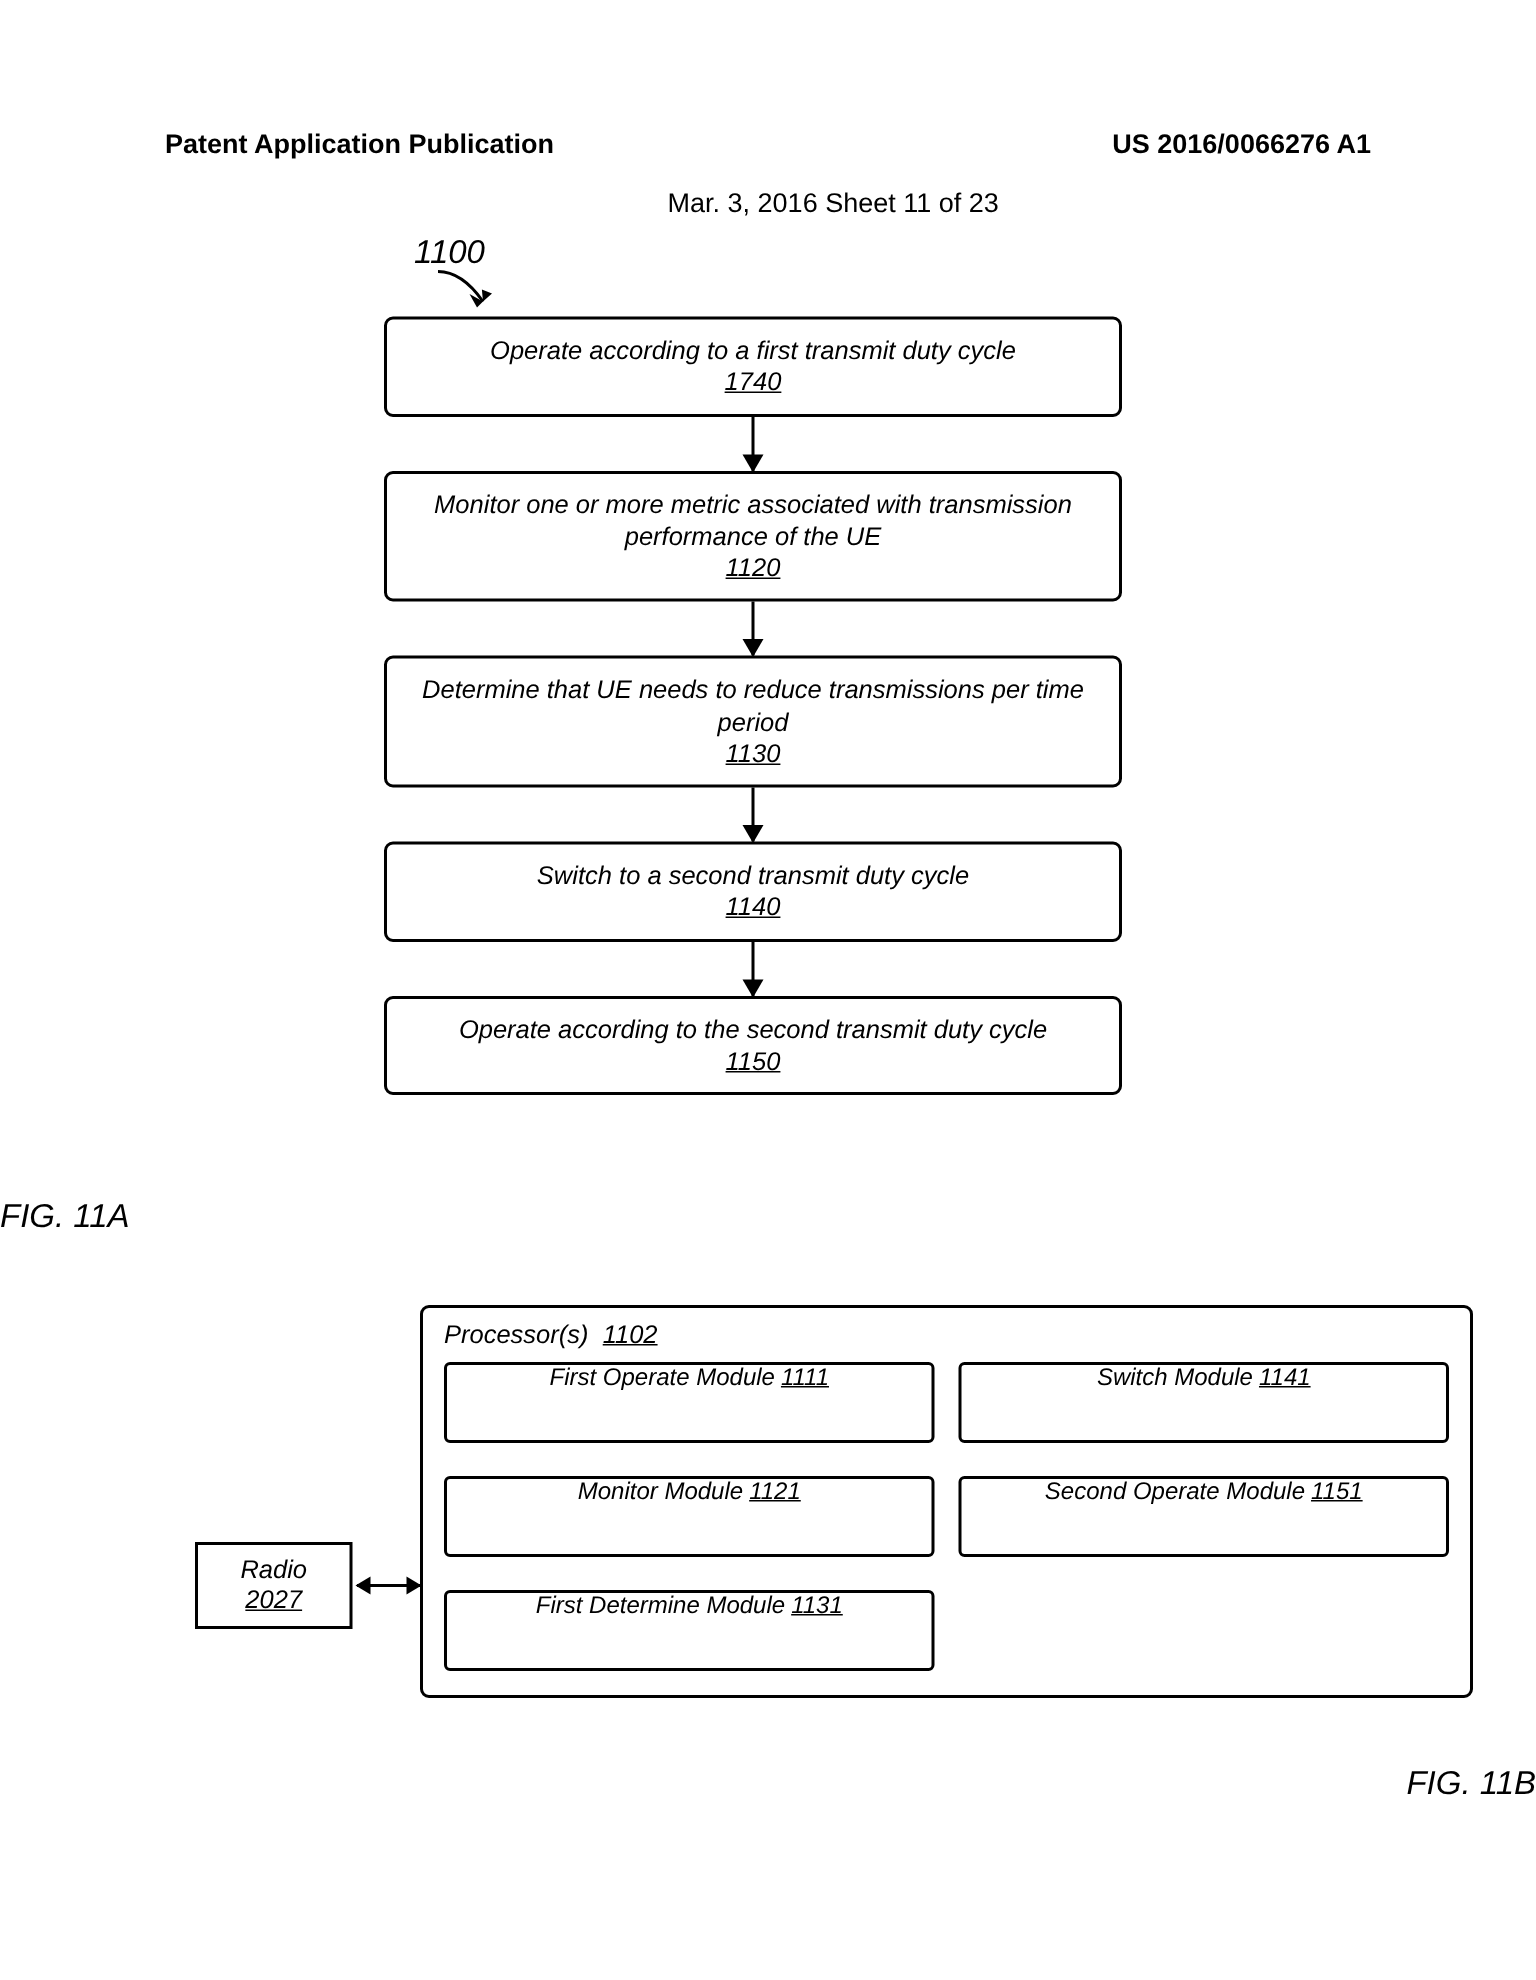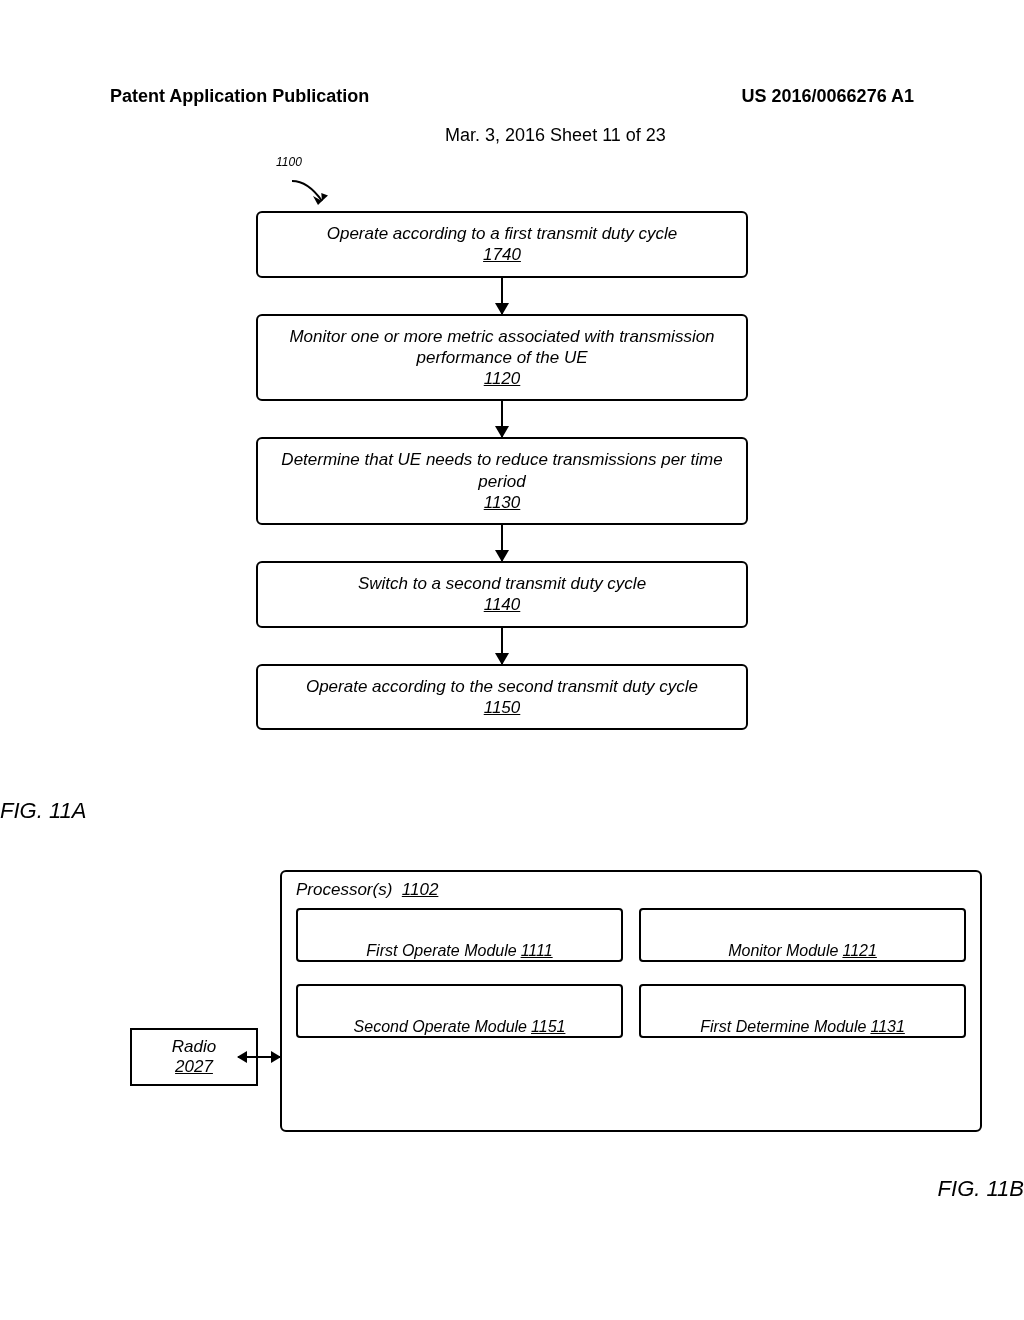--- a/index.html
+++ b/index.html
@@ -28,21 +28,21 @@
     position: absolute;
     top: 165px;
     left: 256px;
     width: 492px;
   }
   .ref1100 {
     position: absolute;
     top: -10px;
     left: 20px;
     font-style: italic;
-    font-size: 12px;
+    font-size: 22px;
   }
   .ref-arrow {
     position: absolute;
     top: 14px;
     left: 32px;
     width: 44px;
     height: 36px;
   }
   .ref-arrow svg { width: 100%; height: 100%; }
 
@@ -97,21 +97,21 @@
     position: absolute;
     top: 870px;
     left: 130px;
     width: 748px;
     height: 280px;
   }
   .radio-box {
     position: absolute;
     left: 0;
     top: 158px;
-    width: 128px;
+    width: 105px;
     height: 58px;
     border: 2px solid #000;
     display: flex;
     flex-direction: column;
     align-items: center;
     justify-content: center;
     font-style: italic;
     font-size: 17px;
   }
   .radio-box .num { text-decoration: underline; }
@@ -134,21 +134,21 @@
   .module-grid {
     display: grid;
     grid-template-columns: 1fr 1fr;
     gap: 22px 16px;
   }
   .module {
     border: 2px solid #000;
     border-radius: 4px;
     height: 54px;
     display: flex;
-    align-items: flex-end;
+    align-items: flex-start;
     justify-content: center;
     font-style: italic;
     font-size: 16px;
     text-align: center;
     padding: 0 6px;
   }
   .module .num { text-decoration: underline; margin-left: 4px; }
 
   .conn-line {
     position: absolute;
@@ -258,20 +258,24 @@
     <div class="proc-title">
       <span>Processor(s)</span>&nbsp;
       <span class="num">1102</span>
     </div>
     <div class="module-grid">
       <div class="module">
         <span>First Operate Module</span>
         <span class="num">1111</span>
       </div>
       <div class="module">
+        <span>Switch Module</span>
+        <span class="num">1141</span>
+      </div>
+      <div class="module">
         <span>Monitor Module</span>
         <span class="num">1121</span>
       </div>
       <div class="module">
         <span>Second Operate Module</span>
         <span class="num">1151</span>
       </div>
       <div class="module">
         <span>First Determine Module</span>
         <span class="num">1131</span>

